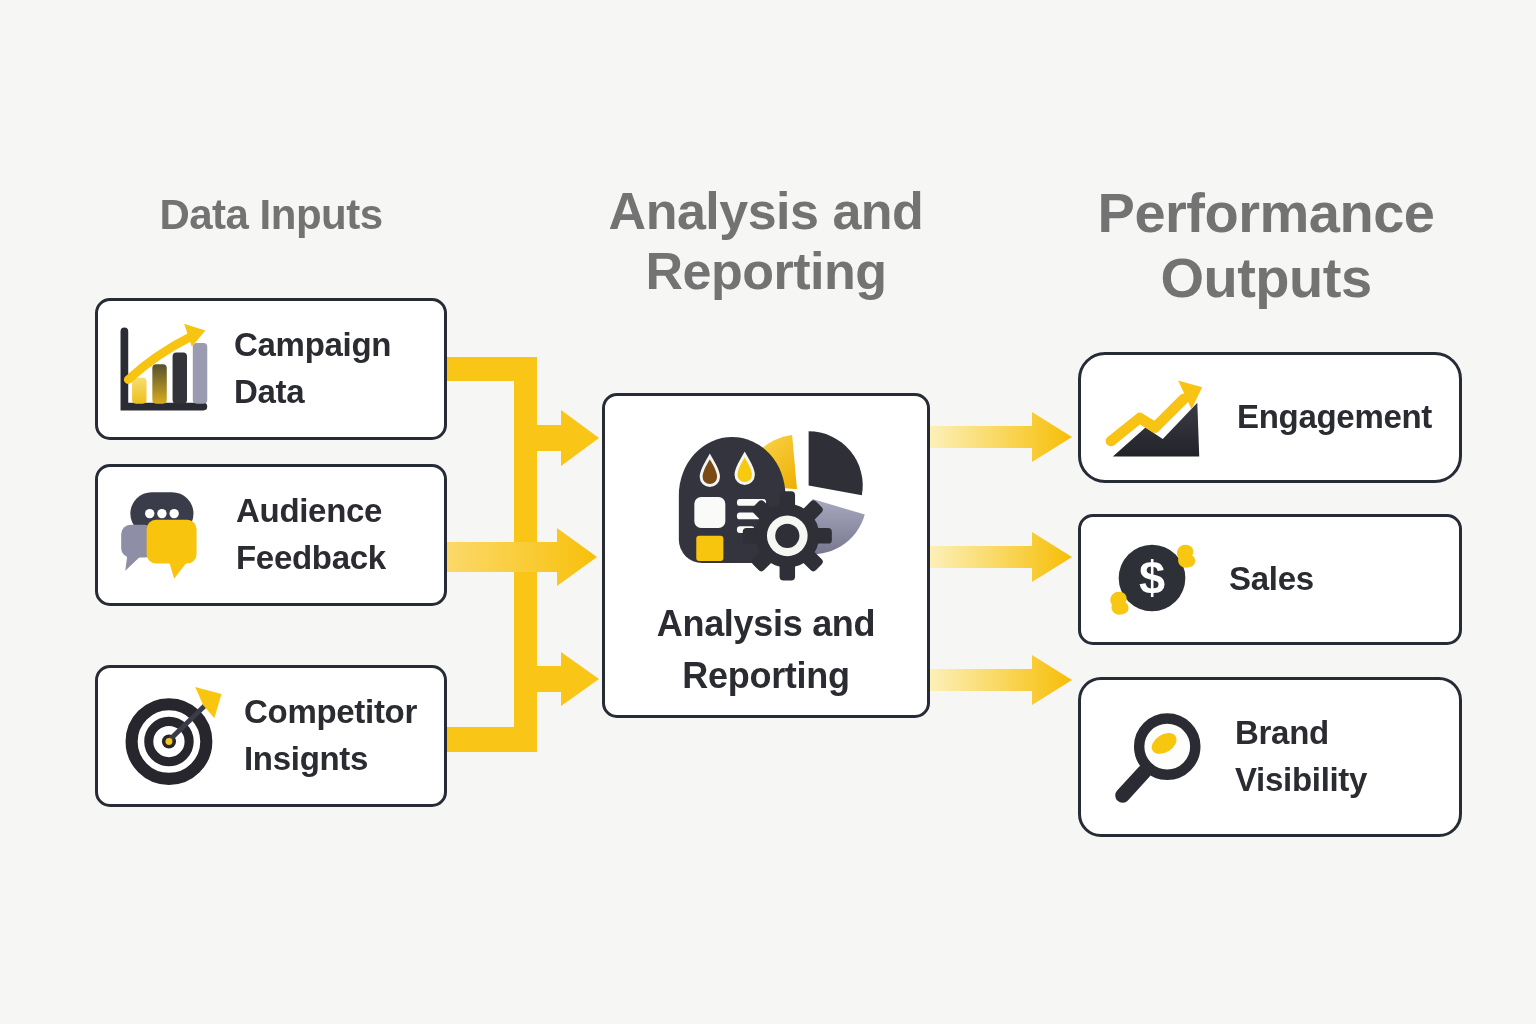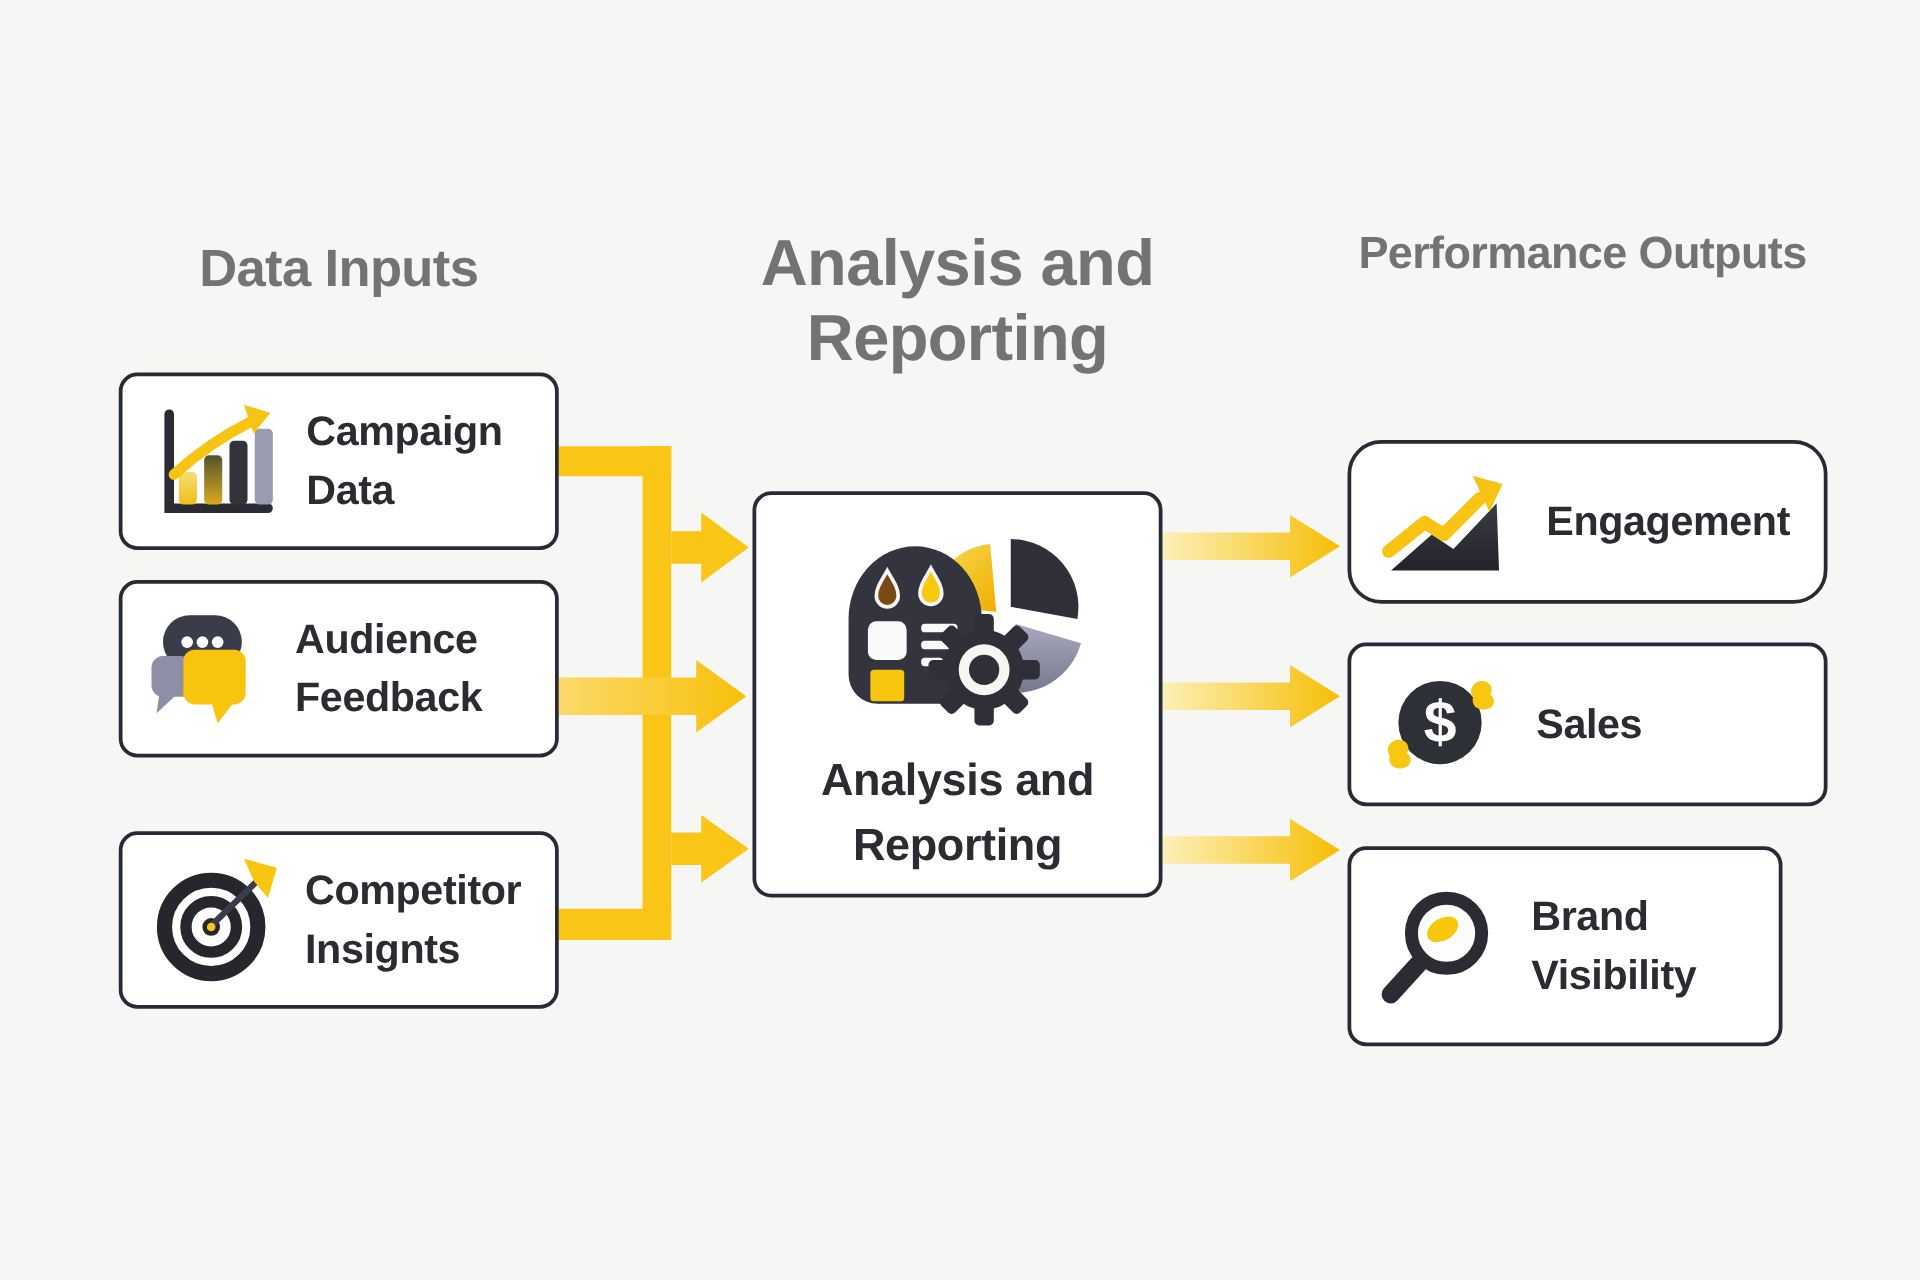--- a/index.html
+++ b/index.html
@@ -17,54 +17,54 @@
   .col-header{
     position:absolute;
     margin:0;
     font-weight:700;
     color:#737373;
     text-align:center;
     letter-spacing:-0.5px;
   }
   #h-inputs{left:75px;top:190px;width:392px;font-size:42px;line-height:1.2;}
   #h-process{left:570px;top:181px;width:392px;font-size:52px;line-height:1.16;}
-  #h-outputs{left:1070px;top:181px;width:392px;font-size:36px;line-height:1.16;}
+  #h-outputs{left:1070px;top:181px;width:392px;font-size:56px;line-height:1.16;}
   .node{
     position:absolute;
     background:#FFFFFF;
     border:3px solid #262B36;
     border-radius:15px;
     box-sizing:border-box;
     display:flex;
     align-items:center;
   }
   .node .icon{flex:0 0 auto;display:flex;align-items:center;justify-content:center;}
   .node .label{
     font-weight:700;
     color:#2B2C31;
     font-size:33px;
     line-height:1.42;
     letter-spacing:-0.3px;
   }
   
-  #n-campaign{left:95px;top:298px;width:352px;height:142px;padding-left:15px;}
+  #n-campaign{left:95px;top:298px;width:352px;height:142px;padding-left:4px;}
   #n-audience{left:95px;top:464px;width:352px;height:142px;padding-left:12px;}
   #n-competitor{left:95px;top:665px;width:352px;height:142px;padding-left:20px;}
   .left-node-label{width:205px;margin-left:14px;}
   
   #n-process{
     left:602px;top:393px;width:328px;height:325px;
     flex-direction:column;justify-content:flex-start;
     padding-top:12px;
   }
   #n-process .label{font-size:36px;line-height:1.44;text-align:center;width:280px;margin-top:6px;}
   
   #n-engagement{left:1078px;top:352px;width:384px;height:131px;padding-left:18px;border-radius:27px;}
   #n-sales{left:1078px;top:514px;width:384px;height:131px;padding-left:18px;}
-  #n-brand{left:1078px;top:677px;width:348px;height:160px;padding-left:18px;}
+  #n-brand{left:1078px;top:677px;width:384px;height:160px;padding-left:28px;border-radius:23px;}
   .right-node-label{width:225px;margin-left:22px;}
 </style>
 </head>
 <body>
 
 <div class="canvas">
 
   <svg class="connectors" viewBox="0 0 1536 1024" xmlns="http://www.w3.org/2000/svg">
     <defs>
       <linearGradient id="gradR" gradientUnits="userSpaceOnUse" x1="930" y1="0" x2="1072" y2="0">

